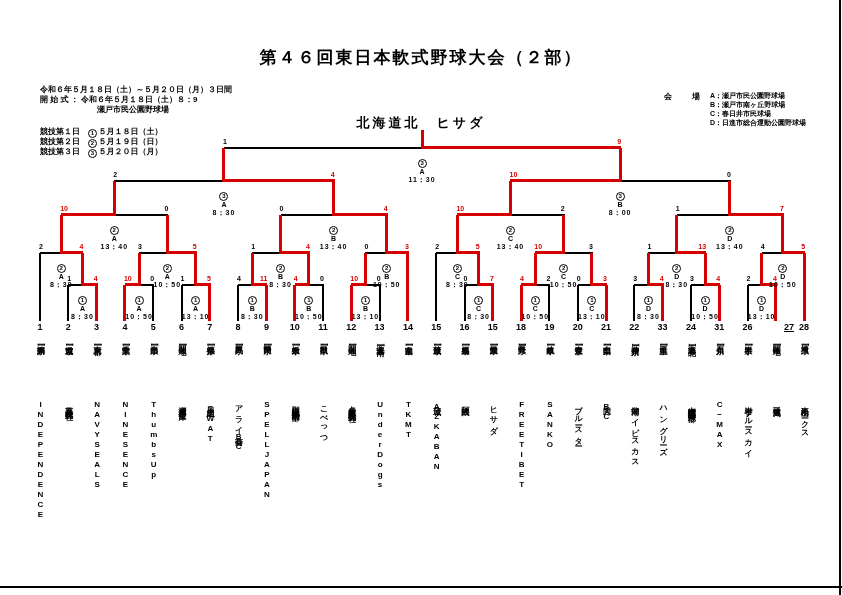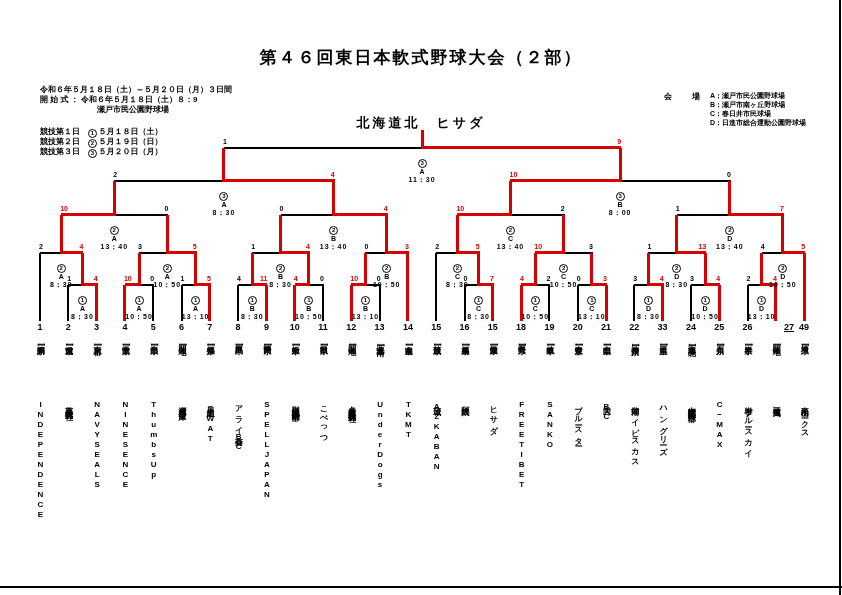--- a/index.html
+++ b/index.html
@@ -443,25 +443,25 @@
     <div class="tname" style="left: 599px; top: 400px; height: 172px;">大同BC</div>
     <div class="tnum" style="left: 624.3px; top: 322px;">22</div>
     <div class="tpref" style="left: 627.3px; top: 338px; height: 58px;">［神奈川県］</div>
     <div class="tname" style="left: 627.3px; top: 400px; height: 172px;">湘南ハイビスカス</div>
     <div class="tnum" style="left: 652.6px; top: 322px;">33</div>
     <div class="tpref" style="left: 655.6px; top: 338px; height: 58px;">［三重県］</div>
     <div class="tname" style="left: 655.6px; top: 400px; height: 172px;">ハングリーズ</div>
     <div class="tnum" style="left: 680.9px; top: 322px;">24</div>
     <div class="tpref" style="left: 683.9px; top: 338px; height: 58px;">［北海道北］</div>
     <div class="tname" style="left: 683.9px; top: 400px; height: 172px;">中標津町役場野球部</div>
-    <div class="tnum" style="left: 709.2px; top: 322px;">25</div>
+    <div class="tnum" style="left: 709.2px; top: 322px;">31</div>
     <div class="tpref" style="left: 712.2px; top: 338px; height: 58px;">［石川県］</div>
     <div class="tname" style="left: 712.2px; top: 400px; height: 172px;">C−MAX</div>
     <div class="tnum" style="left: 737.5px; top: 322px;">26</div>
     <div class="tpref" style="left: 740.5px; top: 338px; height: 58px;">［岩手県］</div>
     <div class="tname" style="left: 740.5px; top: 400px; height: 172px;">岩手ブルースカイ</div>
     <div class="tnum" style="left: 779px; top: 322px; text-decoration: underline;">27</div>
     <div class="tpref" style="left: 768.8px; top: 338px; height: 58px;">［開催地］</div>
     <div class="tname" style="left: 768.8px; top: 400px; height: 172px;">三浦電気</div>
-    <div class="tnum" style="left: 794.1px; top: 322px;">49</div>
+    <div class="tnum" style="left: 794.1px; top: 322px;">28</div>
     <div class="tpref" style="left: 797.1px; top: 338px; height: 58px;">［埼玉県］</div>
     <div class="tname" style="left: 797.1px; top: 400px; height: 172px;">東松山ホークス</div>
   </div>
 
 </body></html>

